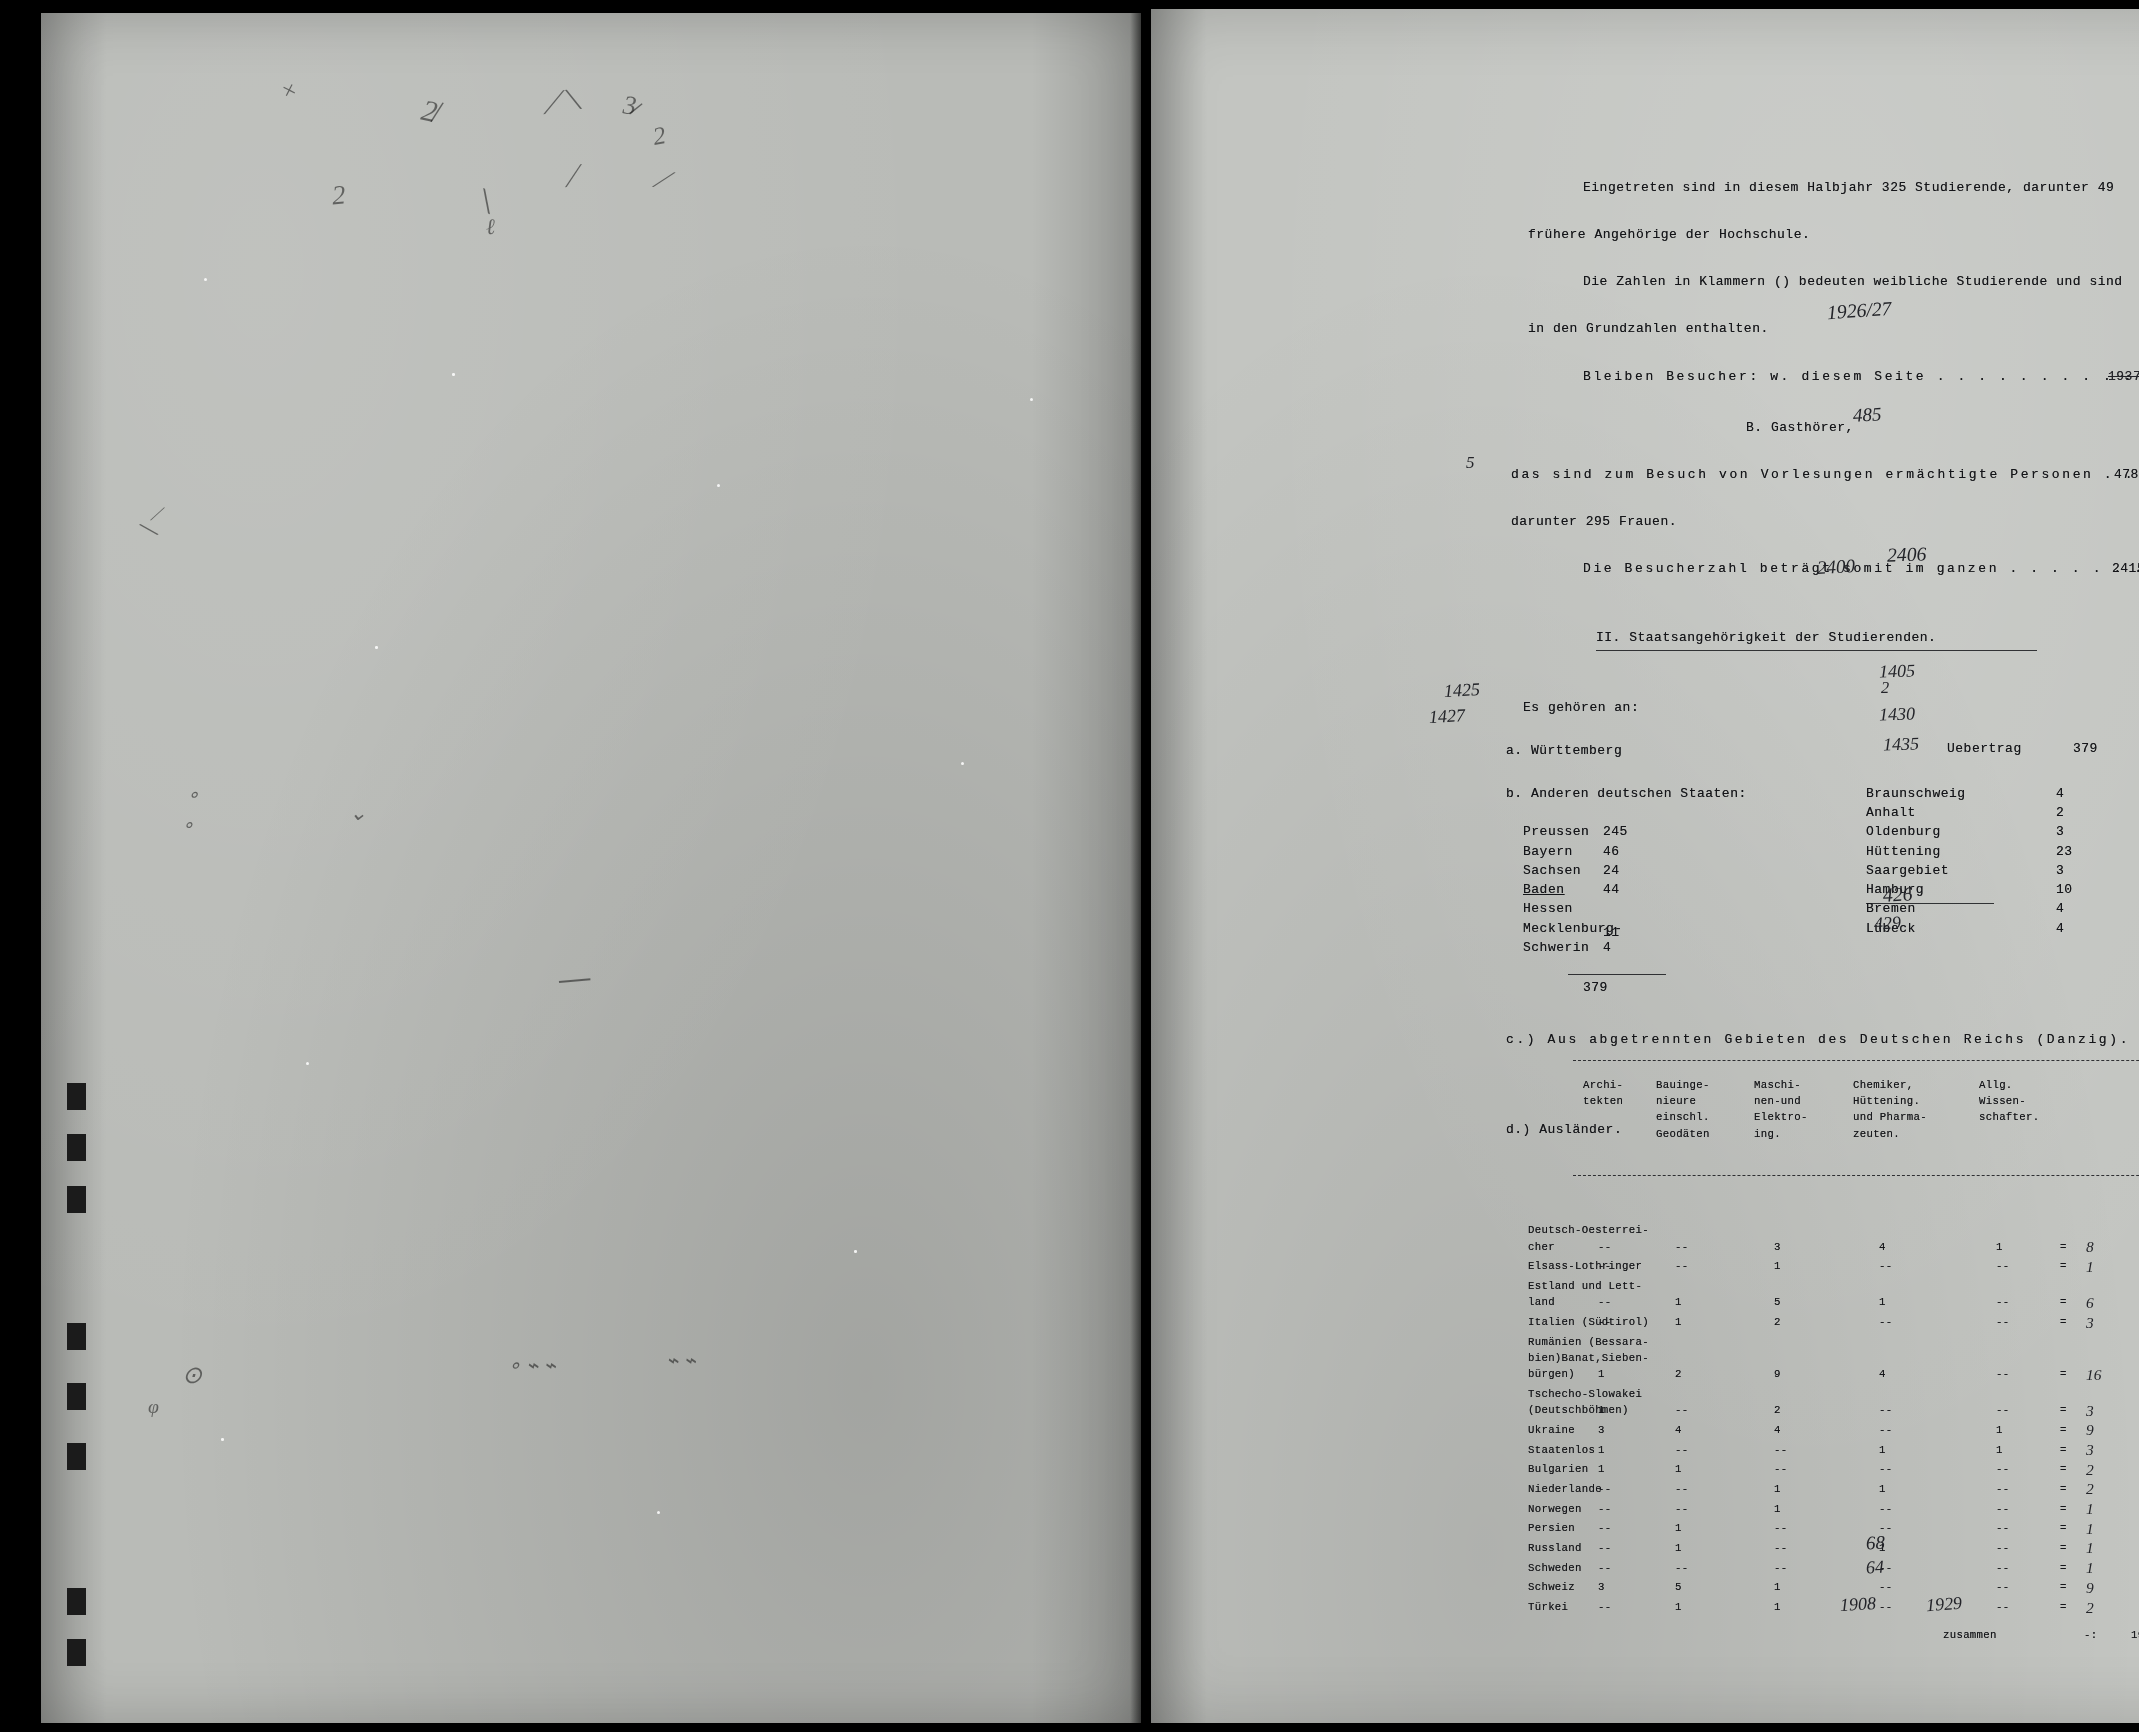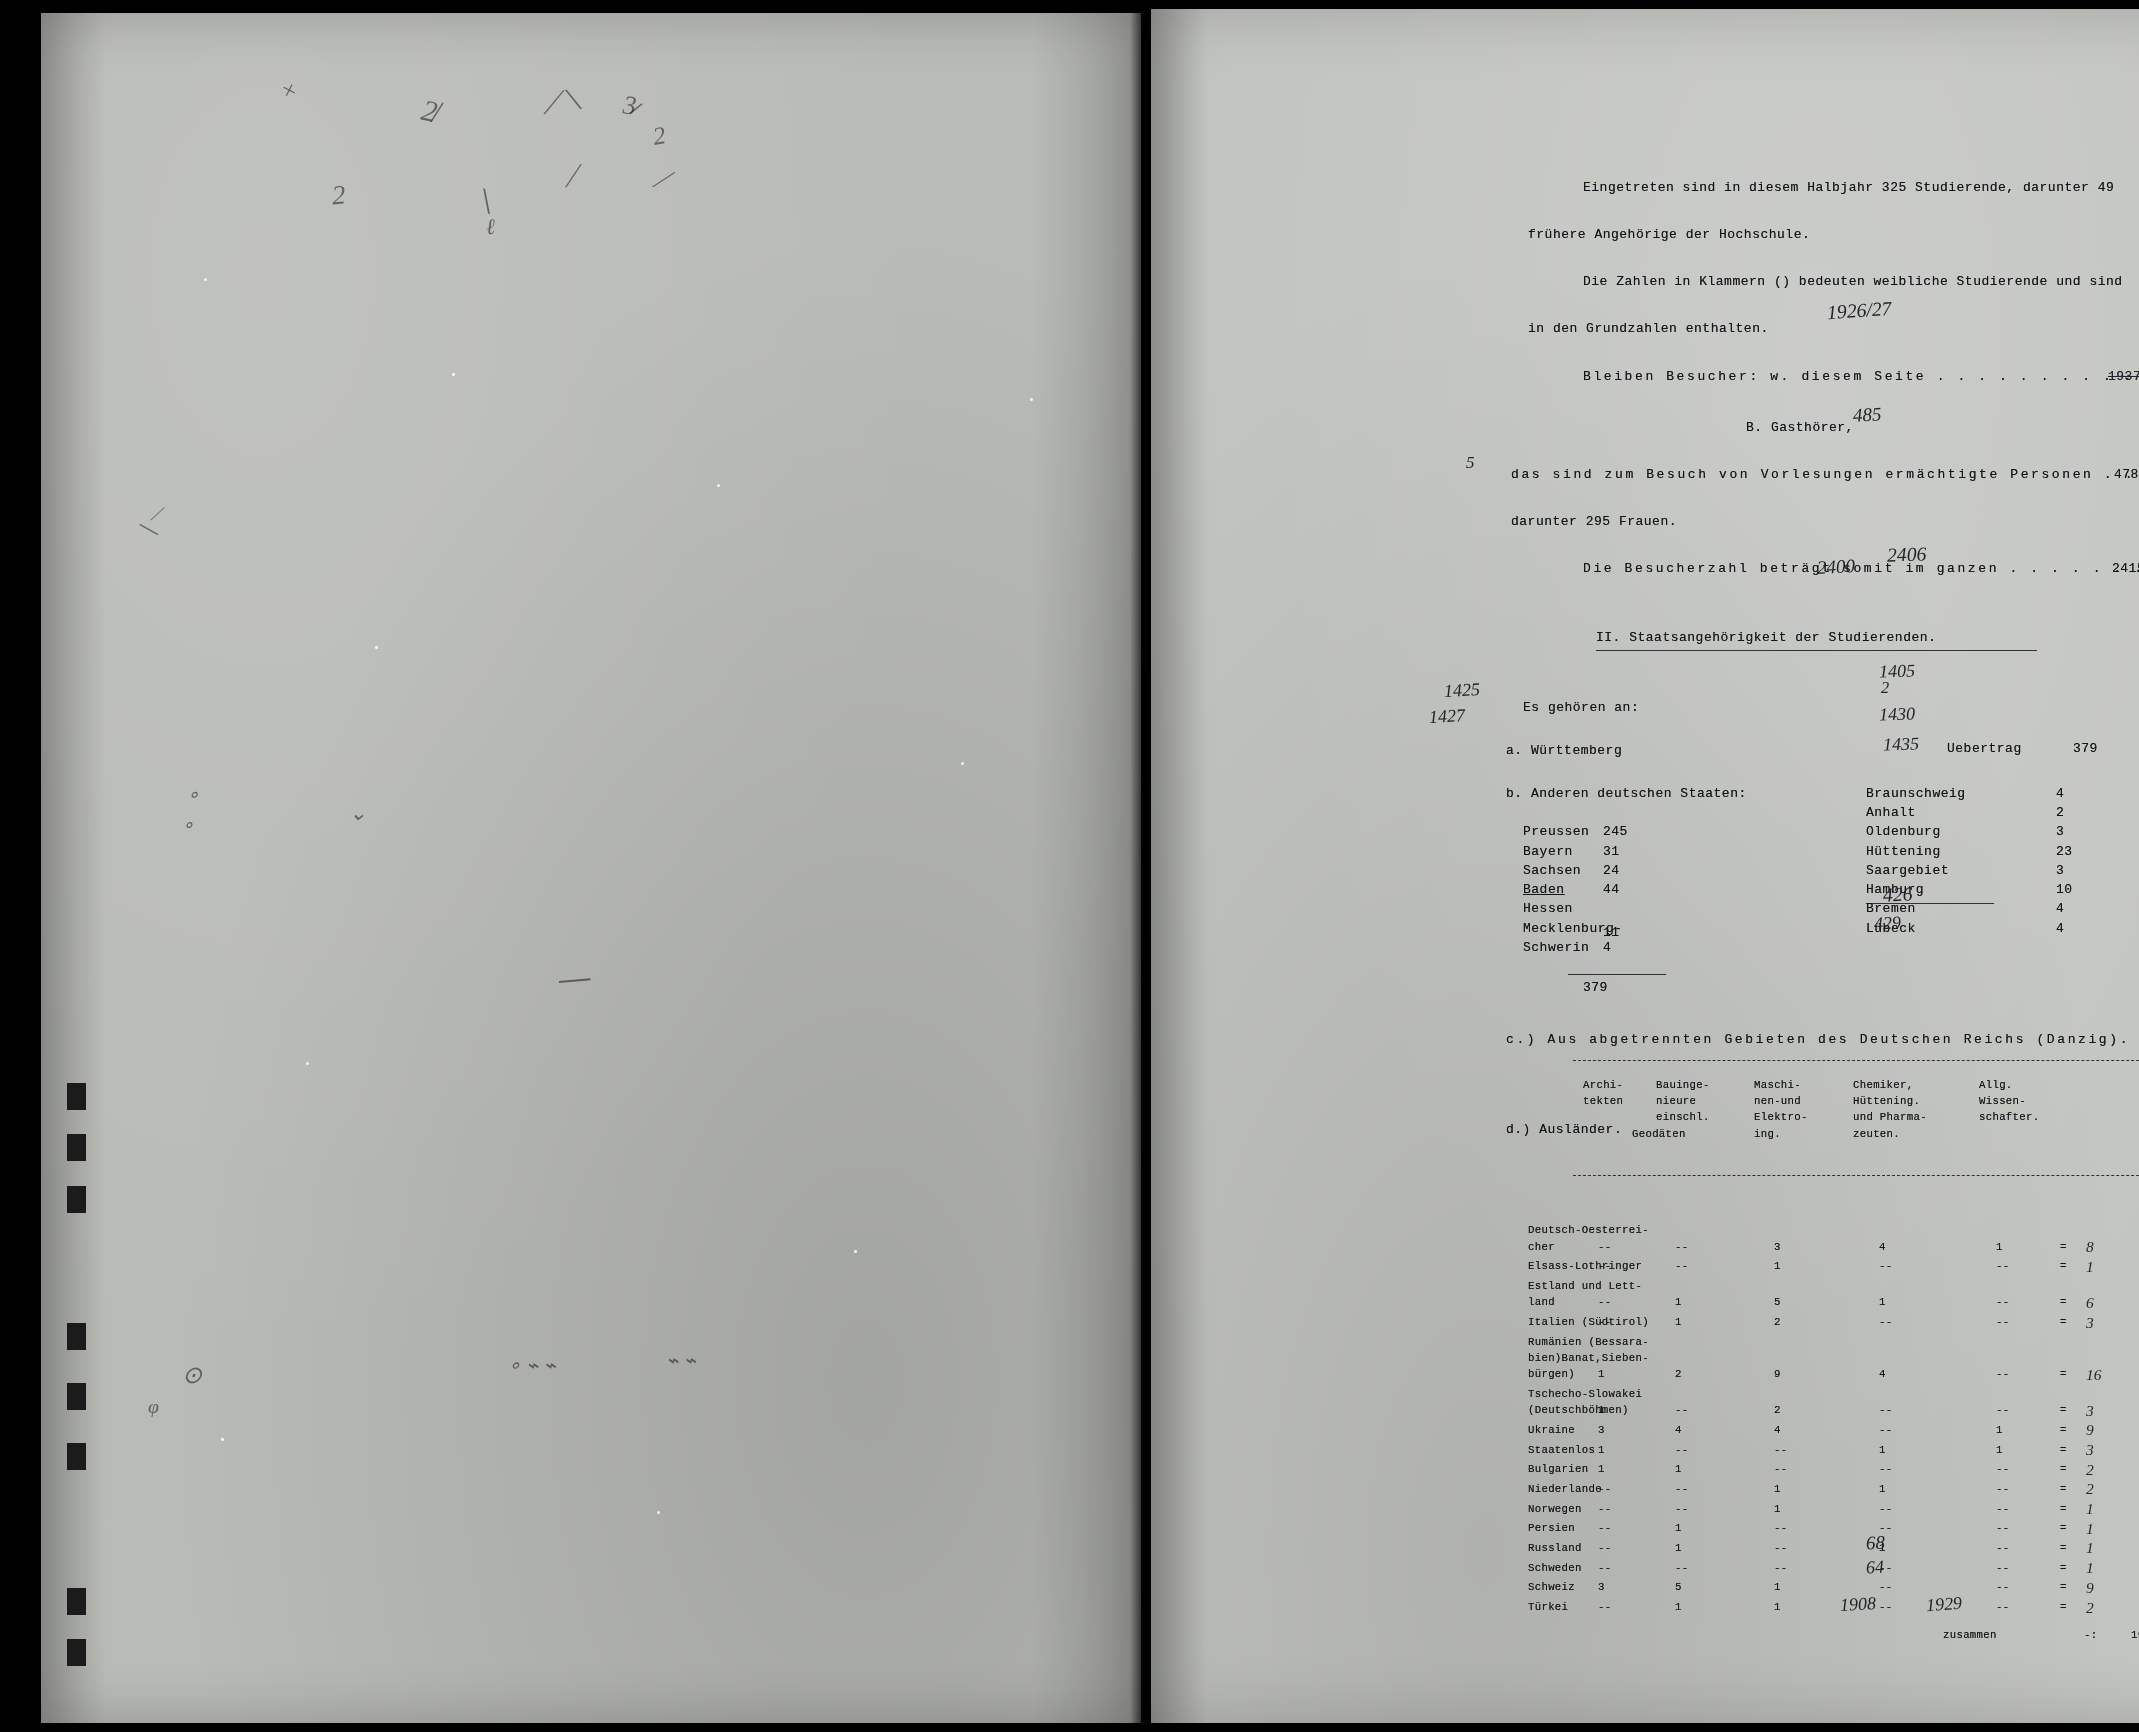--- a/index.html
+++ b/index.html
@@ -206,21 +206,21 @@
 
     <div class="typed" style="left:796px; top:732px;">Uebertrag</div>
     <div class="typed" style="left:922px; top:732px;">379</div>
 
     <div class="typed" style="left:355px; top:777px;">b. Anderen deutschen Staaten:</div>
 
     <div id="states-left">
         <div class="typed cell" style="left: 372px; top: 815px;">Preussen</div>
         <div class="typed cell" style="left: 452px; top: 815px;">245</div>
         <div class="typed cell" style="left: 372px; top: 835px;">Bayern</div>
-        <div class="typed cell" style="left: 452px; top: 835px;">31</div>
+        <div class="typed cell" style="left: 452px; top: 835px;">46</div>
         <div class="typed cell" style="left: 372px; top: 854px;">Sachsen</div>
         <div class="typed cell" style="left: 452px; top: 854px;">24</div>
         <div class="typed cell" style="left: 372px; top: 873px; text-decoration: underline;">Baden</div>
         <div class="typed cell" style="left: 452px; top: 873px;">44</div>
         <div class="typed cell" style="left: 372px; top: 892px;">Hessen</div>
         <div class="typed cell" style="left: 452px; top: 892px; margin-top: 24px;">11</div>
         <div class="typed cell" style="left: 372px; top: 912px;">Mecklenburg-</div>
         <div class="typed cell" style="left: 372px; top: 931px;">Schwerin</div>
         <div class="typed cell" style="left: 452px; top: 931px;">4</div>
       </div>
@@ -252,21 +252,21 @@
 
     <div class="rule dashed" style="left:422px; top:1051px; width:621px;"></div>
     <div class="typed" style="left:355px; top:1113px;">d.) Ausländer.</div>
 
     <div id="foreign-head">
         <div class="typed tiny cell" style="left: 432px; top: 1070px;">Archi-</div>
         <div class="typed tiny cell" style="left: 432px; top: 1086px;">tekten</div>
         <div class="typed tiny cell" style="left: 505px; top: 1070px;">Bauinge-</div>
         <div class="typed tiny cell" style="left: 505px; top: 1086px;">nieure</div>
         <div class="typed tiny cell" style="left: 505px; top: 1102px;">einschl.</div>
-        <div class="typed tiny cell" style="left: 481px; top: 1119px;">Geodäten</div>
+        <div class="typed tiny cell" style="left: 505px; top: 1119px;">Geodäten</div>
         <div class="typed tiny cell" style="left: 603px; top: 1070px;">Maschi-</div>
         <div class="typed tiny cell" style="left: 603px; top: 1086px;">nen-und</div>
         <div class="typed tiny cell" style="left: 603px; top: 1102px;">Elektro-</div>
         <div class="typed tiny cell" style="left: 603px; top: 1119px;">ing.</div>
         <div class="typed tiny cell" style="left: 702px; top: 1070px;">Chemiker,</div>
         <div class="typed tiny cell" style="left: 702px; top: 1086px;">Hüttening.</div>
         <div class="typed tiny cell" style="left: 702px; top: 1102px;">und Pharma-</div>
         <div class="typed tiny cell" style="left: 702px; top: 1119px;">zeuten.</div>
         <div class="typed tiny cell" style="left: 828px; top: 1070px;">Allg.</div>
         <div class="typed tiny cell" style="left: 828px; top: 1086px;">Wissen-</div>

